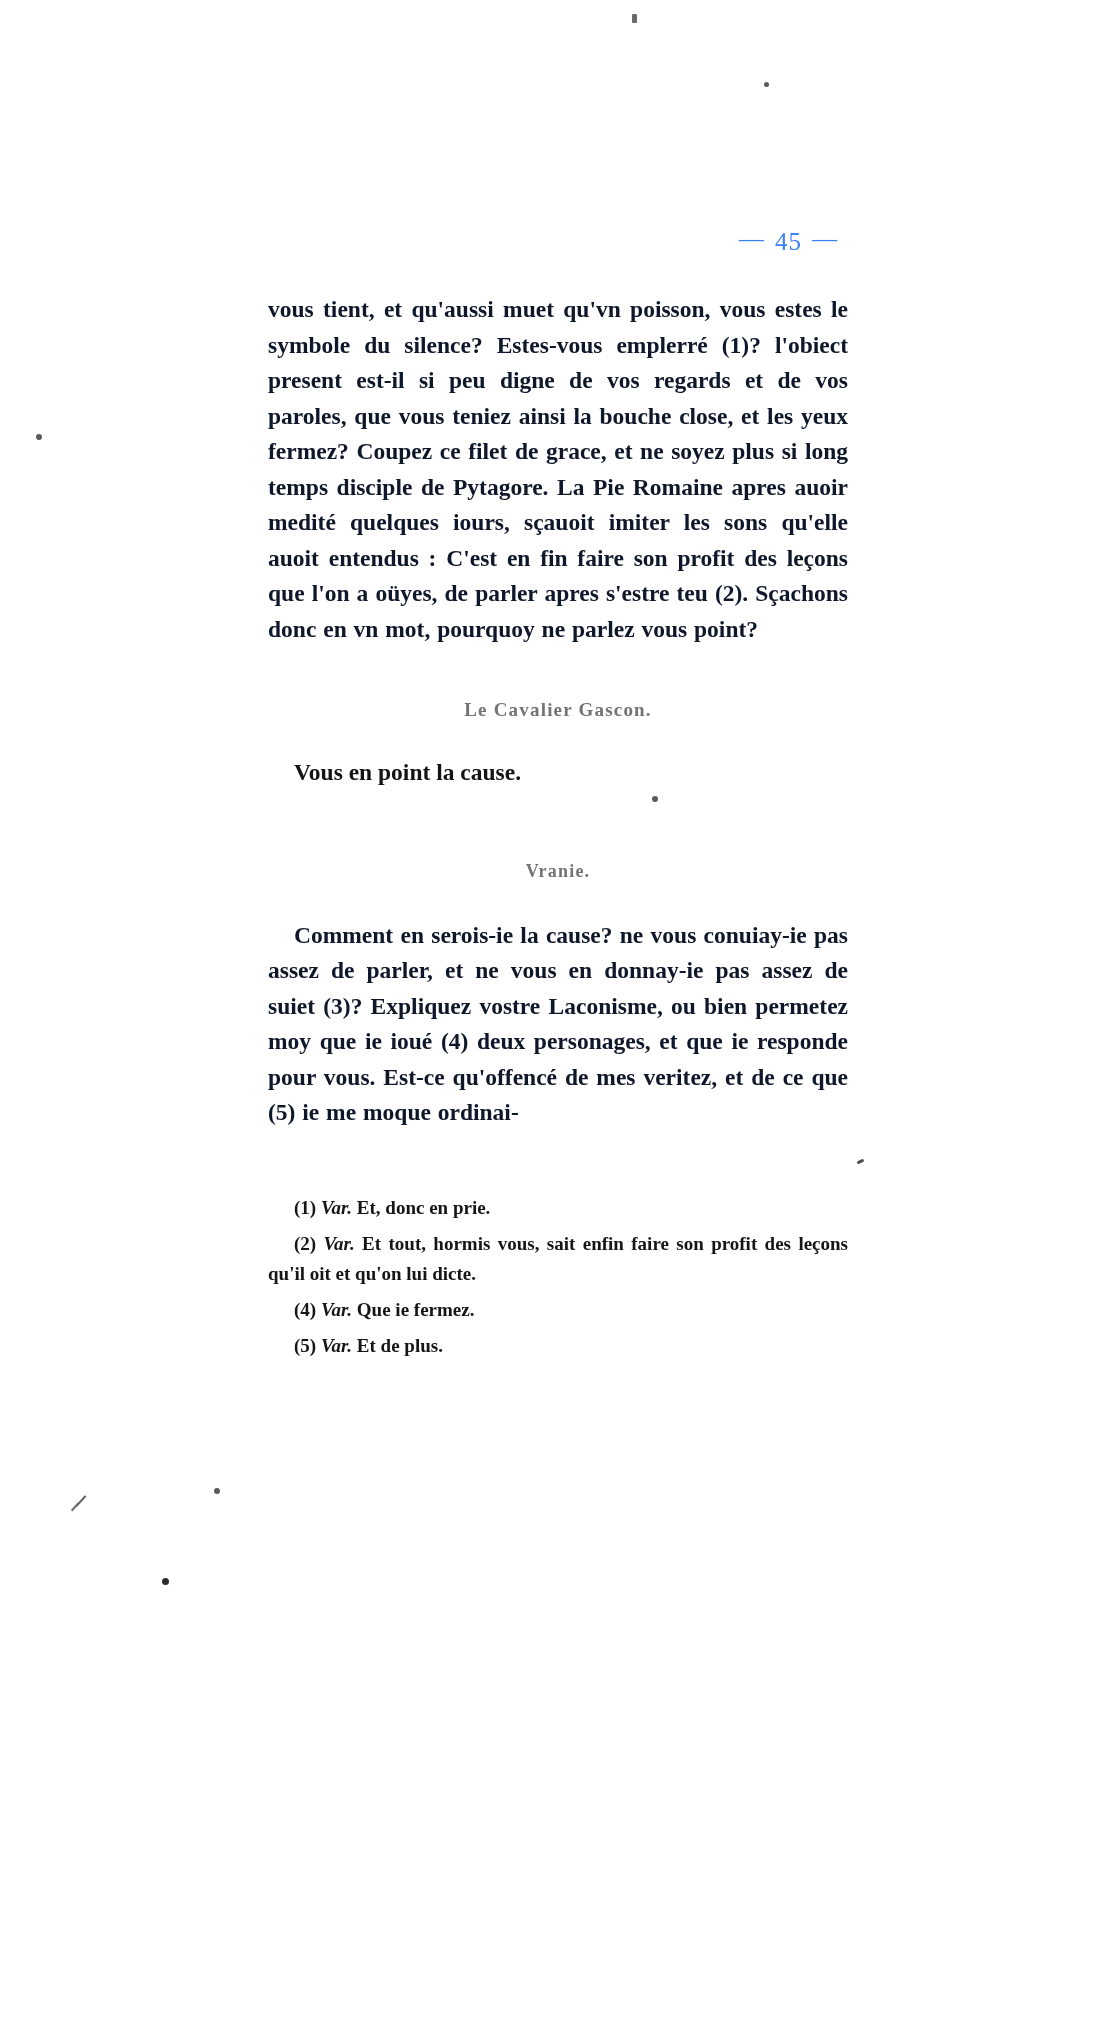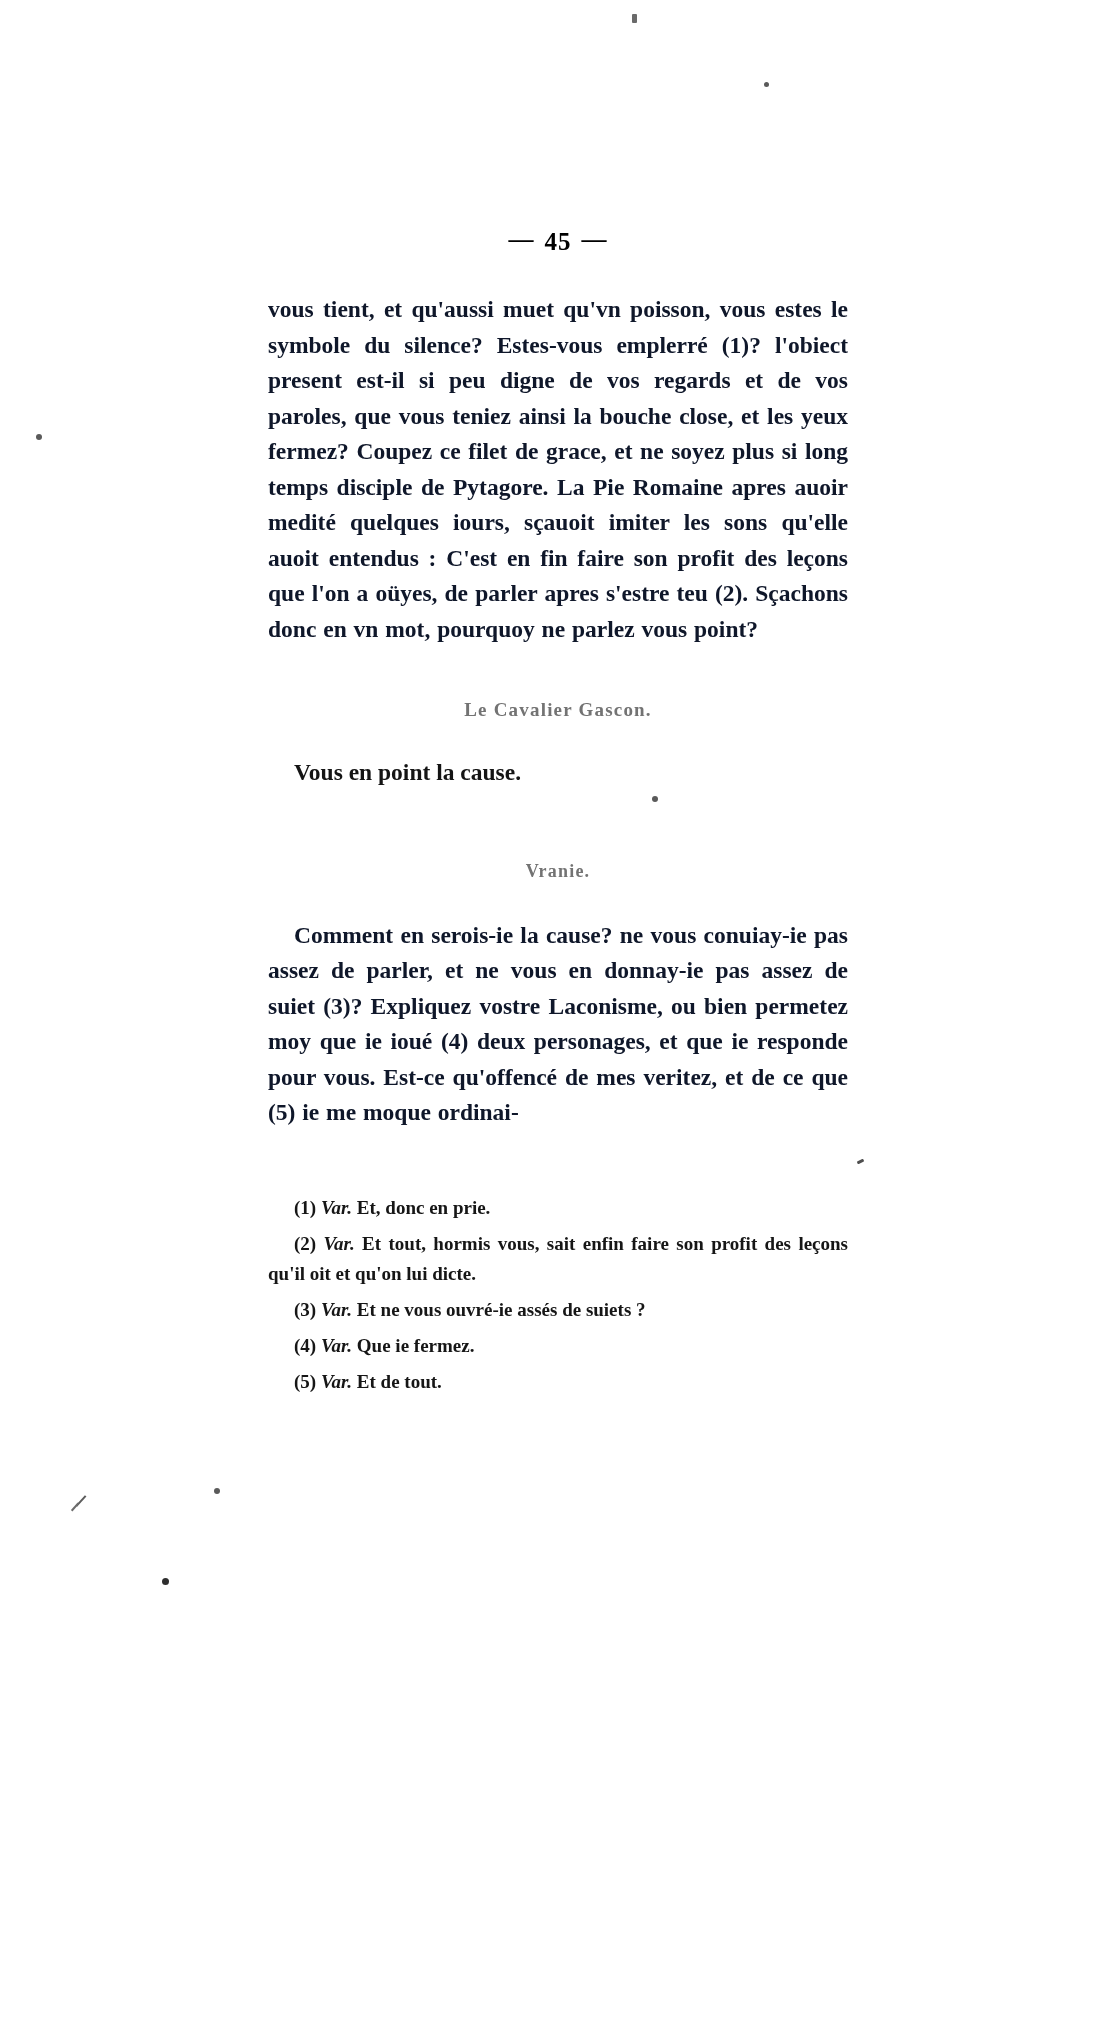--- a/index.html
+++ b/index.html
@@ -24,26 +24,26 @@
   }
 
   .content {
     position: absolute;
     left: 268px;
     top: 228px;
     width: 580px;
   }
 
   .page-number {
-    text-align: center;
+    text-align: right;
     font-size: 25px;
-    font-weight: bold;
+    font-weight: normal;
     letter-spacing: 1px;
     margin-bottom: 36px;
-    color: #000000;
+    color: #3b82f6;
   }
   .page-number .dash {
     display: inline-block;
     padding: 0 10px;
     position: relative;
     top: -3px;
   }
 
   .para {
     font-size: 23.5px;
@@ -167,30 +167,25 @@
         <span class="num">(1)</span>
         <span class="var">Var.</span>
         <span>Et, donc en prie.</span>
       </div>
       <div class="note">
         <span class="num">(2)</span>
         <span class="var">Var.</span>
         <span>Et tout, hormis vous, sait enfin faire son profit des leçons qu'il oit et qu'on lui dicte.</span>
       </div>
       <div class="note">
-        <span class="num">(3)</span>
-        <span class="var">Var.</span>
-        <span>Et ne vous ouvré-ie assés de suiets ?</span>
-      </div>
-      <div class="note">
         <span class="num">(4)</span>
         <span class="var">Var.</span>
         <span>Que ie fermez.</span>
       </div>
       <div class="note">
         <span class="num">(5)</span>
         <span class="var">Var.</span>
-        <span>Et de tout.</span>
+        <span>Et de plus.</span>
       </div>
     </div>
 
   </div>
 </div>
 
 </body></html>

